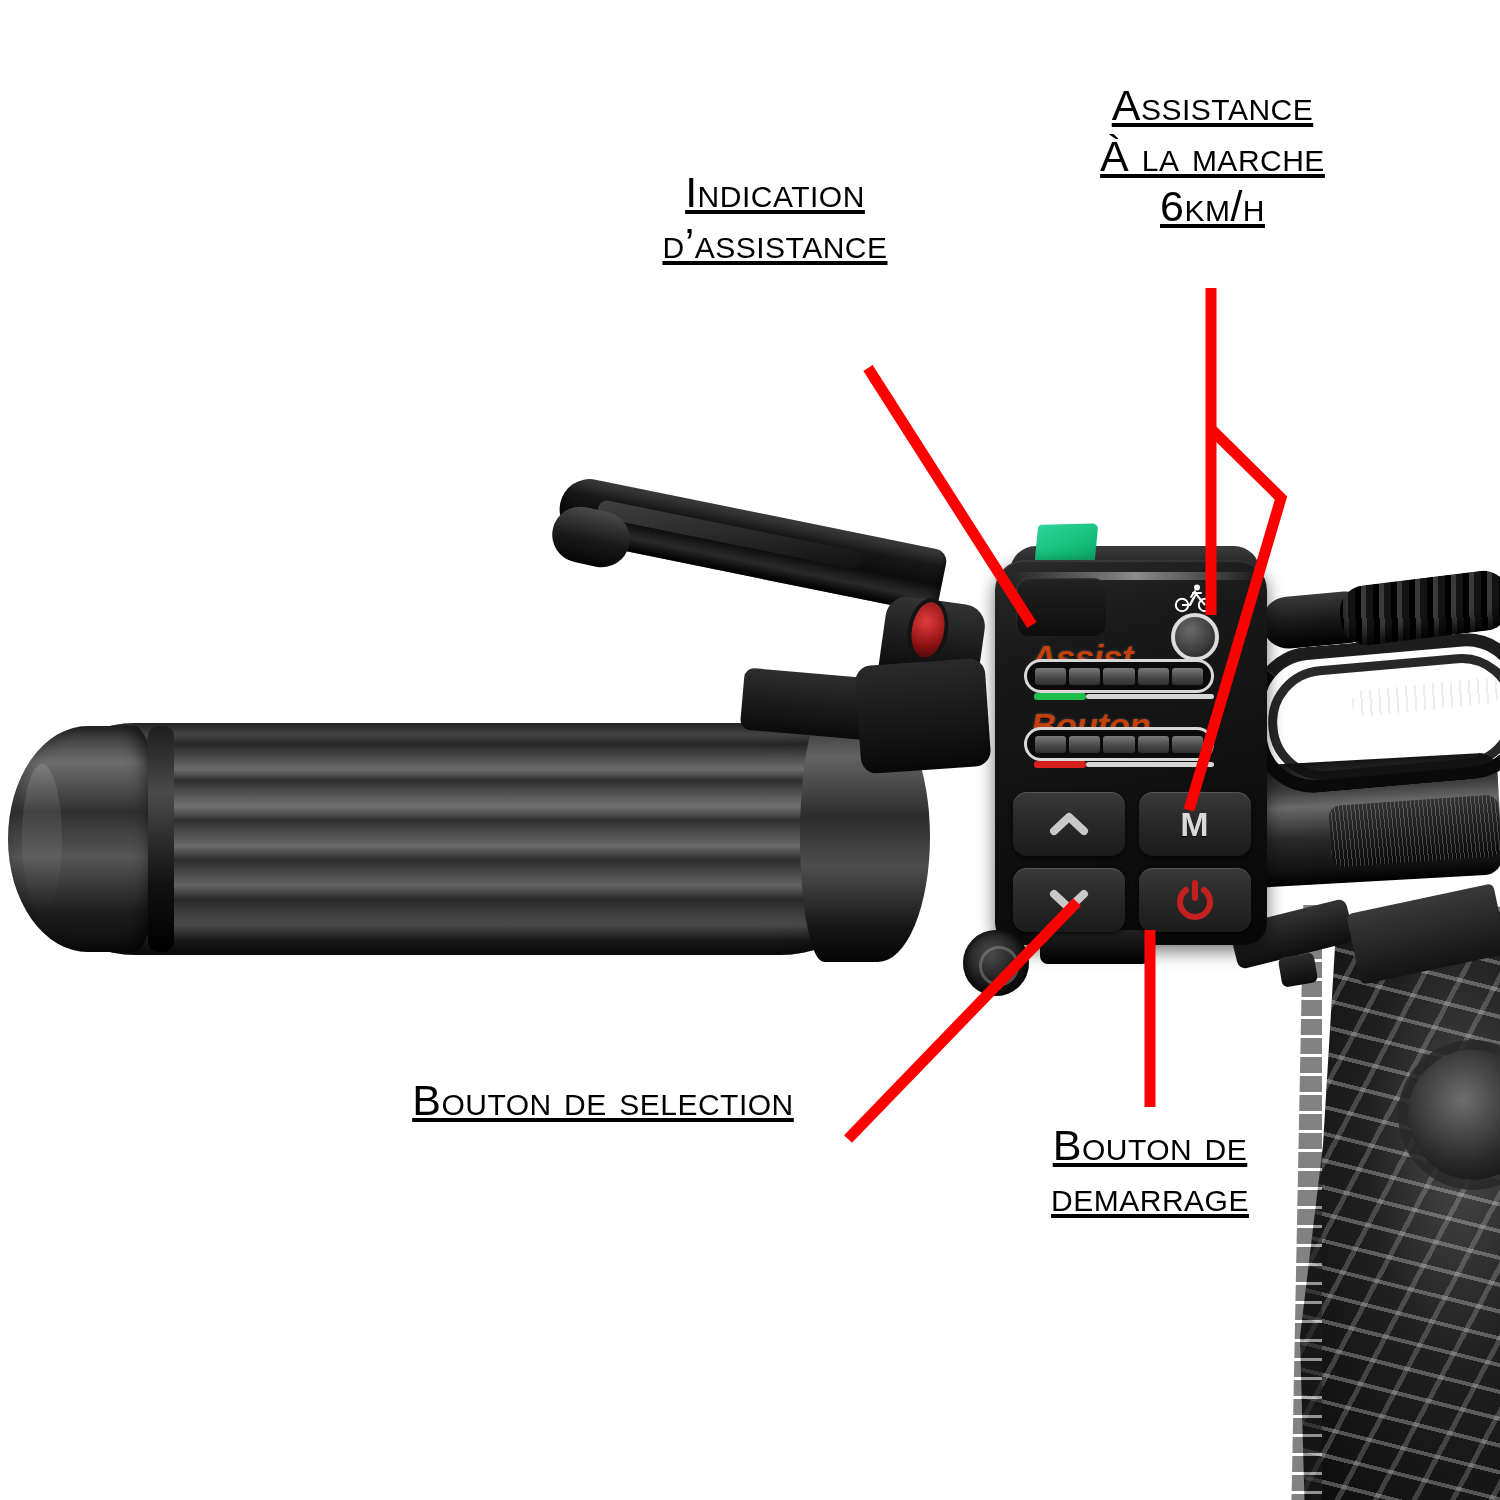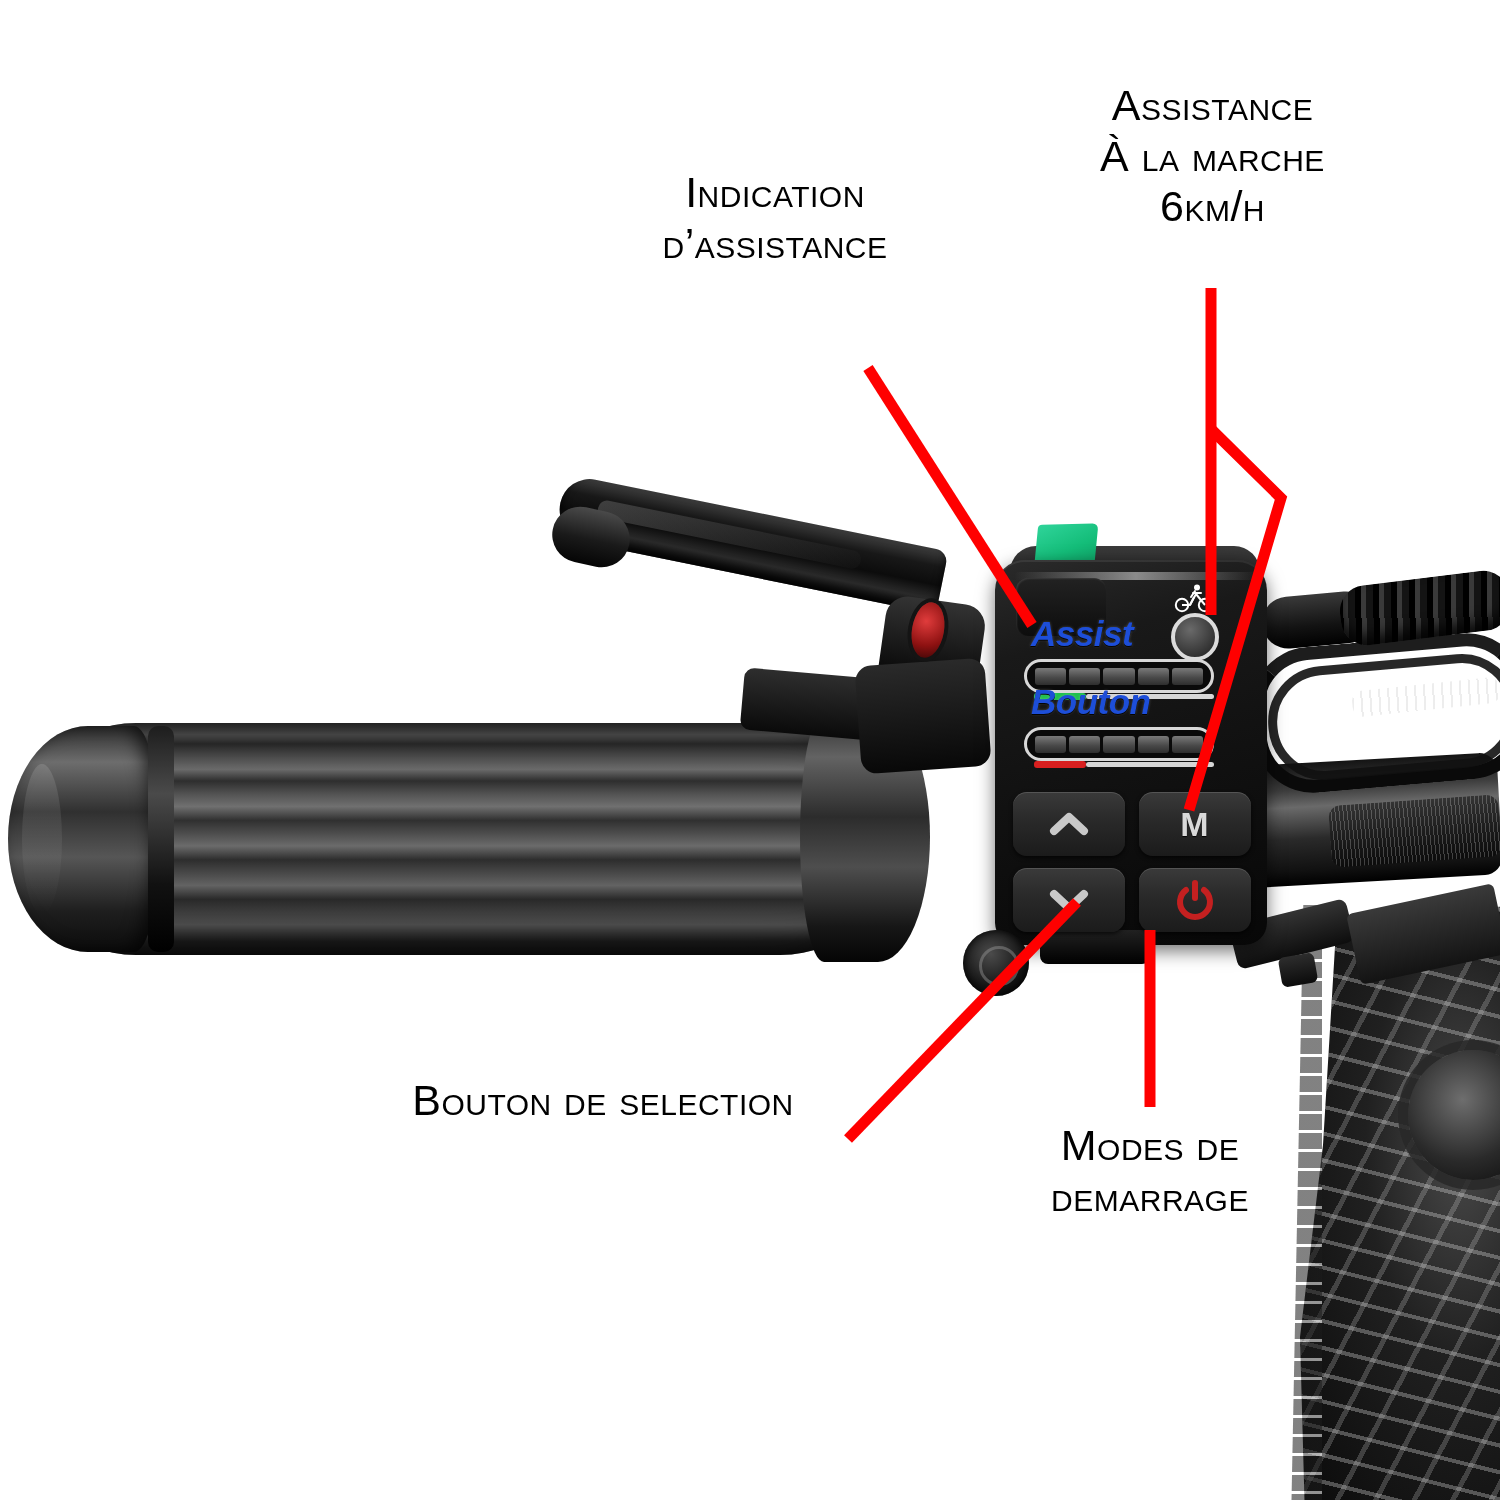--- a/index.html
+++ b/index.html
@@ -4,21 +4,21 @@
 <style>
   html,body{margin:0;padding:0;background:#ffffff;}
   #stage{
     position:relative;width:1500px;height:1500px;overflow:hidden;
     background:#ffffff;
     font-family:"Liberation Sans","DejaVu Sans",sans-serif;
   }
   
   .anno{position:absolute;color:#000;line-height:1.18;text-align:center;white-space:nowrap;}
   .anno .ln{display:block;}
-  .sc{font-variant:small-caps;}
+  .sc{font-variant:small-caps;text-decoration:underline;}
   
   .anno .ln{font-size:43px;letter-spacing:0.5px;}
   .anno.left-align .ln{text-align:center;}
 
   
   .svgoverlay{position:absolute;left:0;top:0;width:1500px;height:1500px;pointer-events:none;}
 
   
   .photo{position:absolute;}
 
@@ -177,23 +177,24 @@
     background:radial-gradient(circle at 42% 36%,#4b4b4b,#151515 58%,#000 100%);
     box-shadow:inset 0 0 8px rgba(0,0,0,.9);
   }
   .clamp-screw::after{
     content:"";position:absolute;left:16px;top:16px;width:34px;height:34px;border-radius:50%;
     border:3px solid rgba(150,150,150,.45);
   }
 
   
   .panel-label{
-    position:absolute;color:#1d4ed8;font-style:italic;font-weight:bold;
+    position:absolute;color:#c2410c;font-style:italic;font-weight:bold;
     font-size:35px;letter-spacing:-0.5px;
     text-shadow:0 1px 0 rgba(0,0,0,.9), 0 0 3px rgba(255,255,255,.25);
+    margin-top:24px;
   }
   #assist-label{left:1031px;top:614px;}
   #battery-label{left:1031px;top:682px;}
 
   .bargroup{position:absolute;width:190px;height:34px;}
   #assist-bar{left:1024px;top:659px;}
   #battery-bar{left:1024px;top:727px;}
   .barpill{
     position:absolute;inset:0;border:3px solid #d8d8d8;border-radius:17px;
     background:#0a0a0a;display:flex;align-items:center;gap:3px;padding:0 8px;
@@ -393,17 +394,17 @@
     <span class="ln sc">Assistance</span>
     <span class="ln sc">À la marche</span>
     <span class="ln sc">6km/h</span>
   </div>
 
   <div class="anno left-align" id="anno-selection" style="left:348px;top:1075px;width:510px;">
     <span class="ln sc">Bouton de selection</span>
   </div>
 
   <div class="anno" id="anno-demarrage" style="left:1000px;top:1120px;width:300px;">
-    <span class="ln sc">Modes de</span>
+    <span class="ln sc">Bouton de</span>
     <span class="ln sc">demarrage</span>
   </div>
 
 </div>
 
 </body></html>

